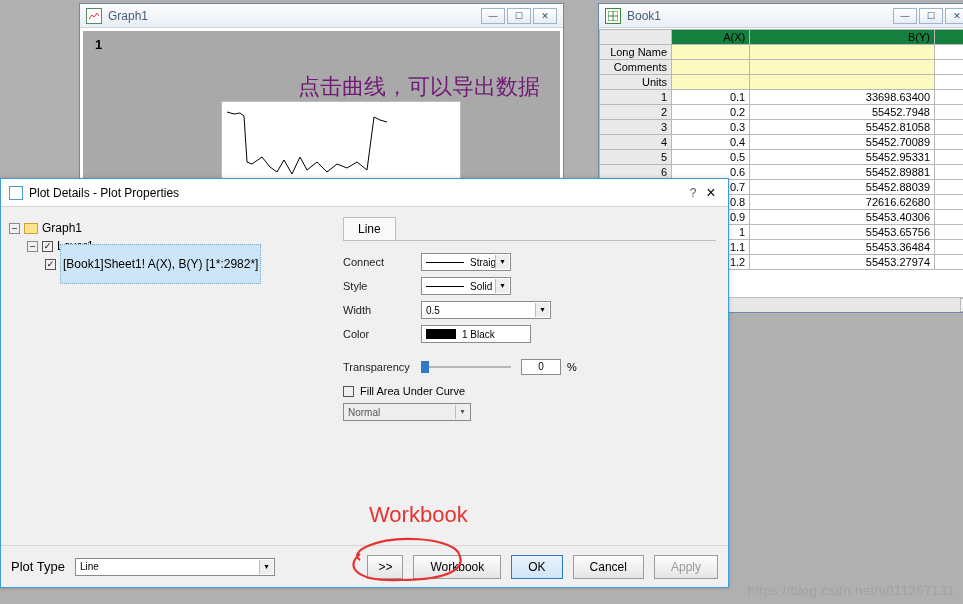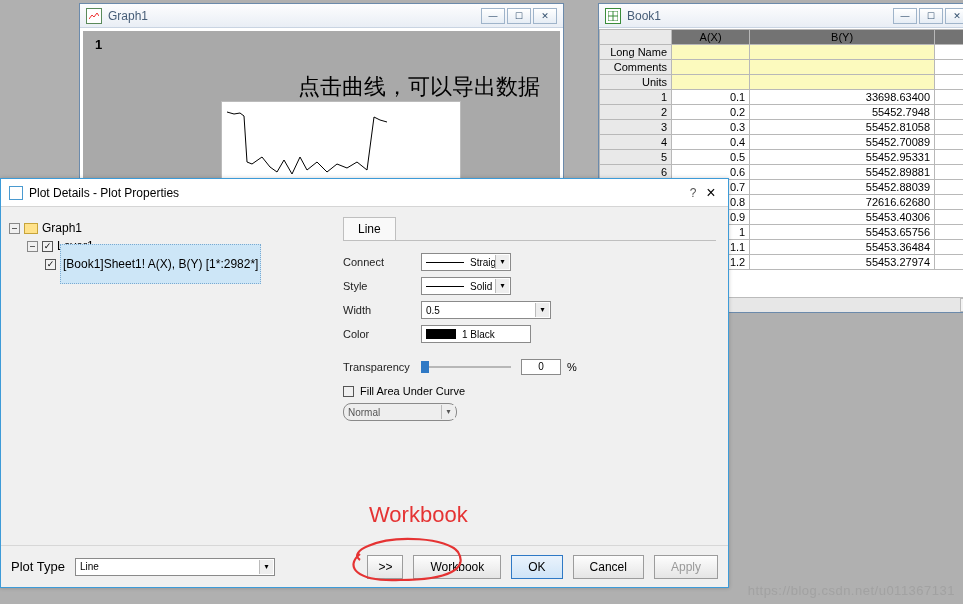--- a/index.html
+++ b/index.html
@@ -17,30 +17,30 @@
 #graph1 { left: 79px; top: 3px; width: 485px; height: 310px; }
 #graph1 .plot-area { position: absolute; left: 3px; top: 27px; right: 3px; bottom: 3px; background: #a9a9a9; }
 #graph1 .plot-inner { position: absolute; left: 138px; top: 70px; width: 240px; height: 90px; background: #fff; border: 1px solid #bbb; }
 #graph1 .pageno { position: absolute; left: 12px; top: 6px; color: #000; font-size: 13px; font-weight: 600; }
 
 
 .curve { position: absolute; }
 .curve svg { display: block; }
 
 
-.anno1 { position: absolute; left: 298px; top: 72px; color: #000000; font-size: 22px; }
+.anno1 { position: absolute; left: 298px; top: 72px; color: #701a75; font-size: 22px; }
 .anno2 { position: absolute; left: 369px; top: 502px; color: #e53333; font-size: 22px; }
 .hand-circle { position: absolute; left: 340px; top: 536px; width: 130px; height: 48px; pointer-events: none; }
 
 
 #book1 { left: 598px; top: 3px; width: 378px; height: 310px; }
 #book1 .content { position: absolute; left: 0; top: 25px; right: 0; bottom: 0; overflow: hidden; background: #fff; }
 table.wb { border-collapse: collapse; font-size: 11px; width: 100%; }
 table.wb th, table.wb td { border: 1px solid #b8b8b8; padding: 1px 4px; height: 15px; text-align: right; }
-table.wb th { background: #737373; text-align: center; font-weight: normal; }
+table.wb th { background: #15803d; text-align: right; font-weight: normal; }
 table.wb .stub { background: #e9e9e9; width: 72px; text-align: right; padding-right: 4px; }
 table.wb .lncell { background: #fcfabe; }
 #book1 .hscroll { position: absolute; left: 0; right: 0; bottom: 0; height: 15px; background: #eee; border-top: 1px solid #bbb; display: flex; }
 #book1 .hscroll .a { width: 15px; border: 1px solid #bbb; background: #f3f3f3; text-align: center; font-size: 9px; line-height: 13px; }
 #book1 .hscroll .track { flex: 1; background: #e7e7e7; position: relative; }
 #book1 .hscroll .thumb { position: absolute; left: 6px; width: 90px; top: 1px; bottom: 1px; background: #cfd6de; border: 1px solid #9aa7b5; }
 
 
 #dlg { position: absolute; left: 0; top: 178px; width: 729px; height: 410px; background: #4d7c0f; border: 1px solid #3d9bd8; box-shadow: 0 0 4px rgba(0,0,0,.2); }
 #dlg .dlg-title { height: 28px; background: #fff; display: flex; align-items: center; padding: 0 8px; color: #000; border-bottom: 1px solid #d5d5d5; }
@@ -66,21 +66,21 @@
 .prop-row label { width: 78px; color: #222; }
 .combo { height: 18px; border: 1px solid #8a8a8a; background: #fff; display: flex; align-items: center; padding: 0 4px; font-size: 10px; position: relative; min-width: 90px; }
 .combo .arrow { position: absolute; right: 1px; top: 1px; bottom: 1px; width: 14px; background: #eee; border-left: 1px solid #bbb; text-align: center; font-size: 8px; line-height: 14px; }
 .line-sample { display: inline-block; width: 38px; border-top: 1px solid #000; margin-right: 6px; }
 .color-swatch { display: inline-block; width: 30px; height: 10px; background: #000; margin-right: 6px; }
 .slider { width: 90px; height: 14px; position: relative; background: transparent; }
 .slider .track { position: absolute; left: 0; right: 0; top: 6px; height: 2px; background: #b7b7b7; }
 .slider .thumb { position: absolute; left: 0; top: 1px; width: 8px; height: 12px; background: #2f79c5; }
 .spin { width: 40px; height: 16px; border: 1px solid #8a8a8a; background: #fff; font-size: 10px; text-align: center; line-height: 14px; }
 .chk-inline { width: 11px; height: 11px; border: 1px solid #555; display: inline-block; vertical-align: middle; margin-right: 6px; }
-.combo.wide { width: 114px; background: #eee; color: #555; border-radius: 8px; }
+.combo.wide { width: 128px; background: #eee; color: #555; }
 
 #dlg .footer { position: absolute; left: 0; right: 0; bottom: 0; height: 42px; background: #f0f0f0; border-top: 1px solid #d7d7d7; display: flex; align-items: center; padding: 0 10px; gap: 10px; }
 #dlg .footer label { font-size: 13px; }
 #dlg .footer .combo.ftype { width: 200px; }
 .btn { height: 24px; padding: 0 16px; border: 1px solid #9c9c9c; background: linear-gradient(#fdfdfd,#e5e5e5); font-size: 12px; cursor: default; }
 .btn.small { padding: 0 10px; }
 .btn.primary { border-color: #2f79c5; background: linear-gradient(#eaf3fc,#cfe4f7); }
 .btn.disabled { color: #9a9a9a; }
 .spacer { flex: 1; }
 

